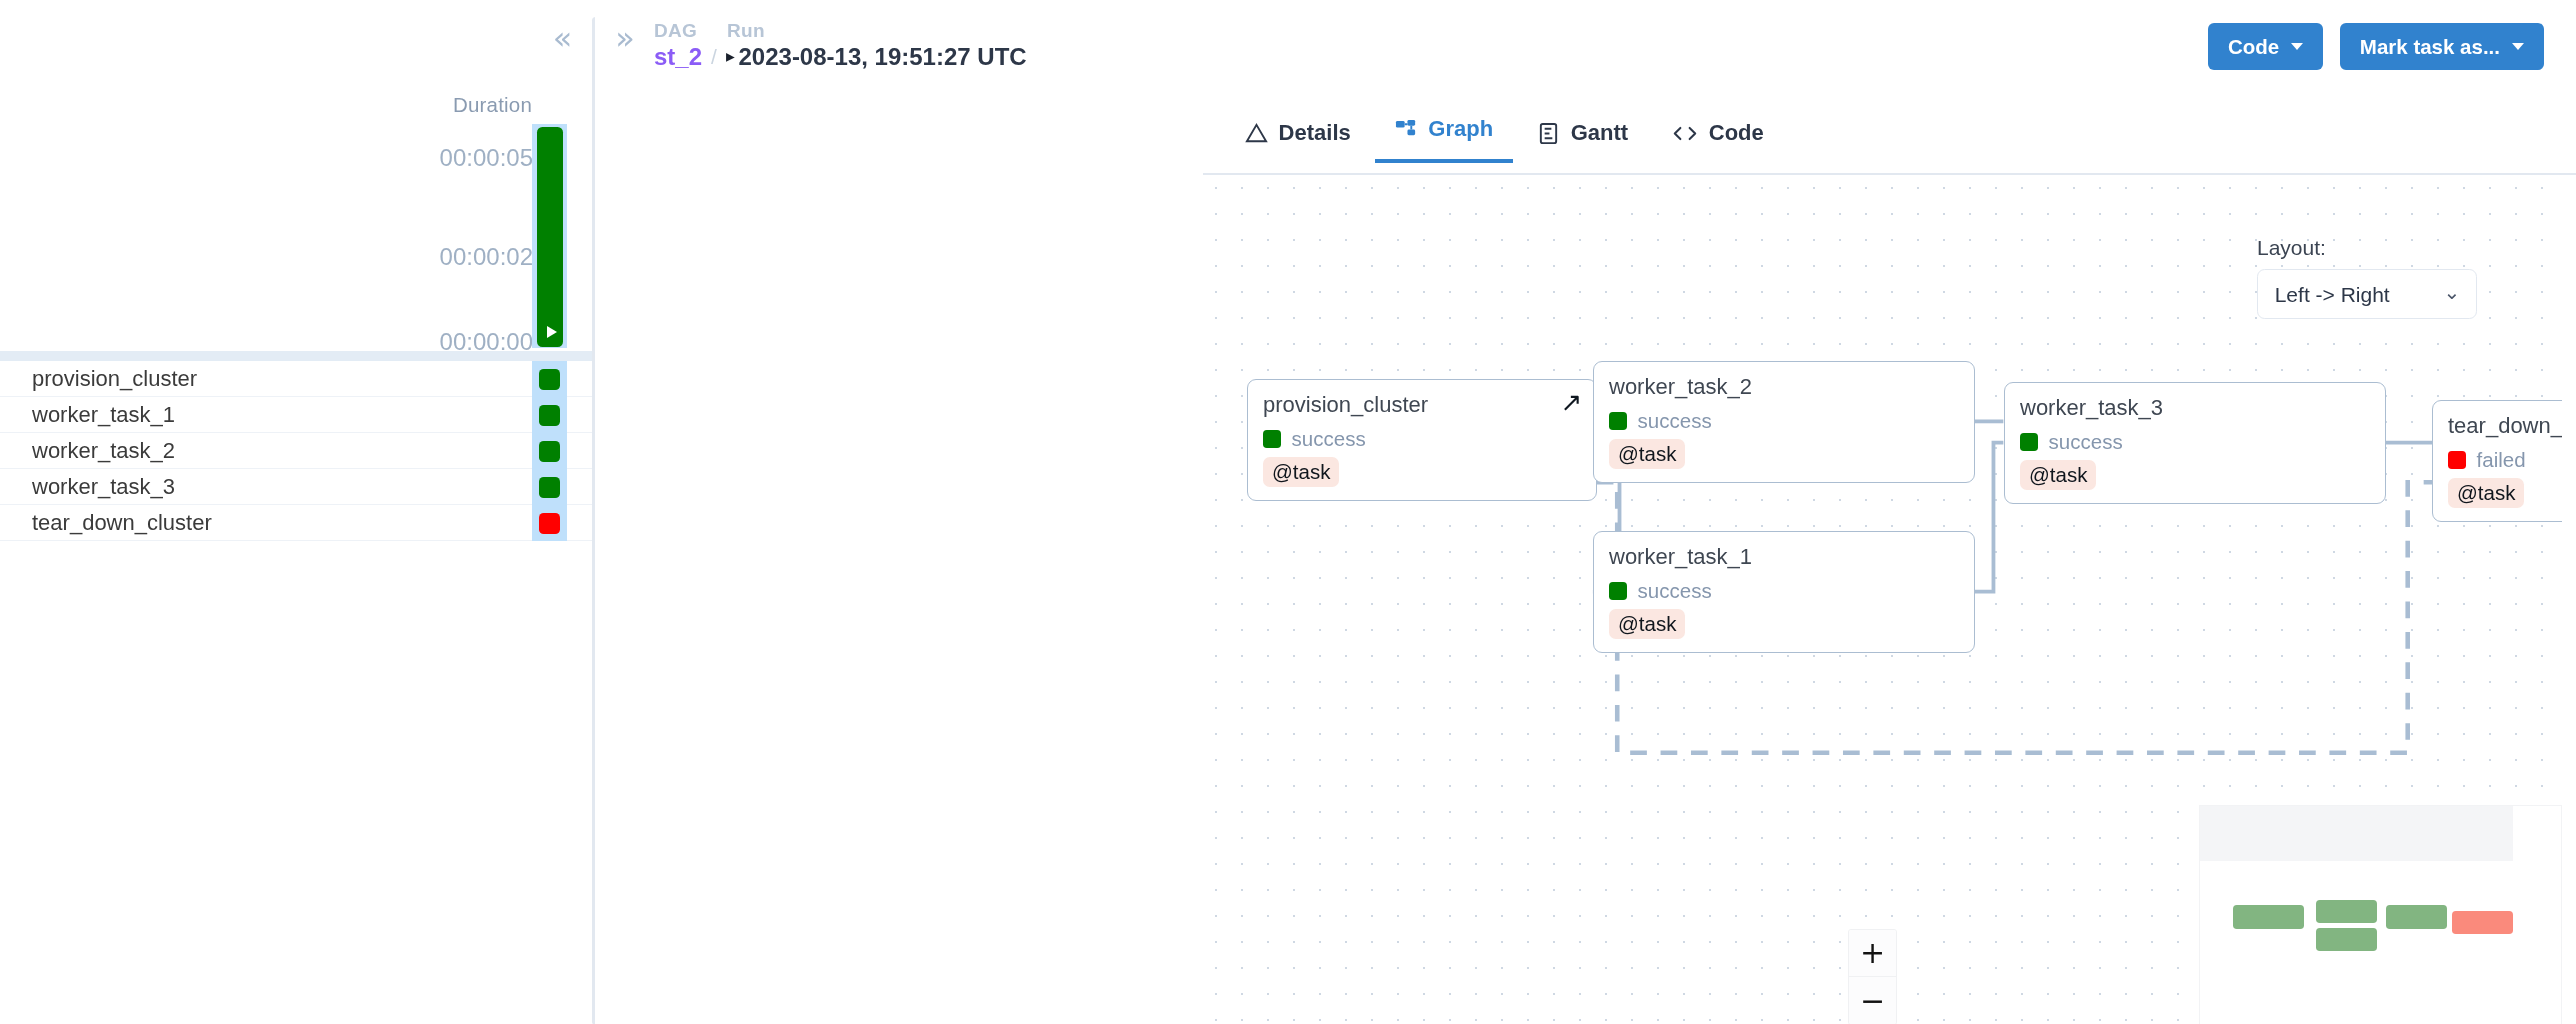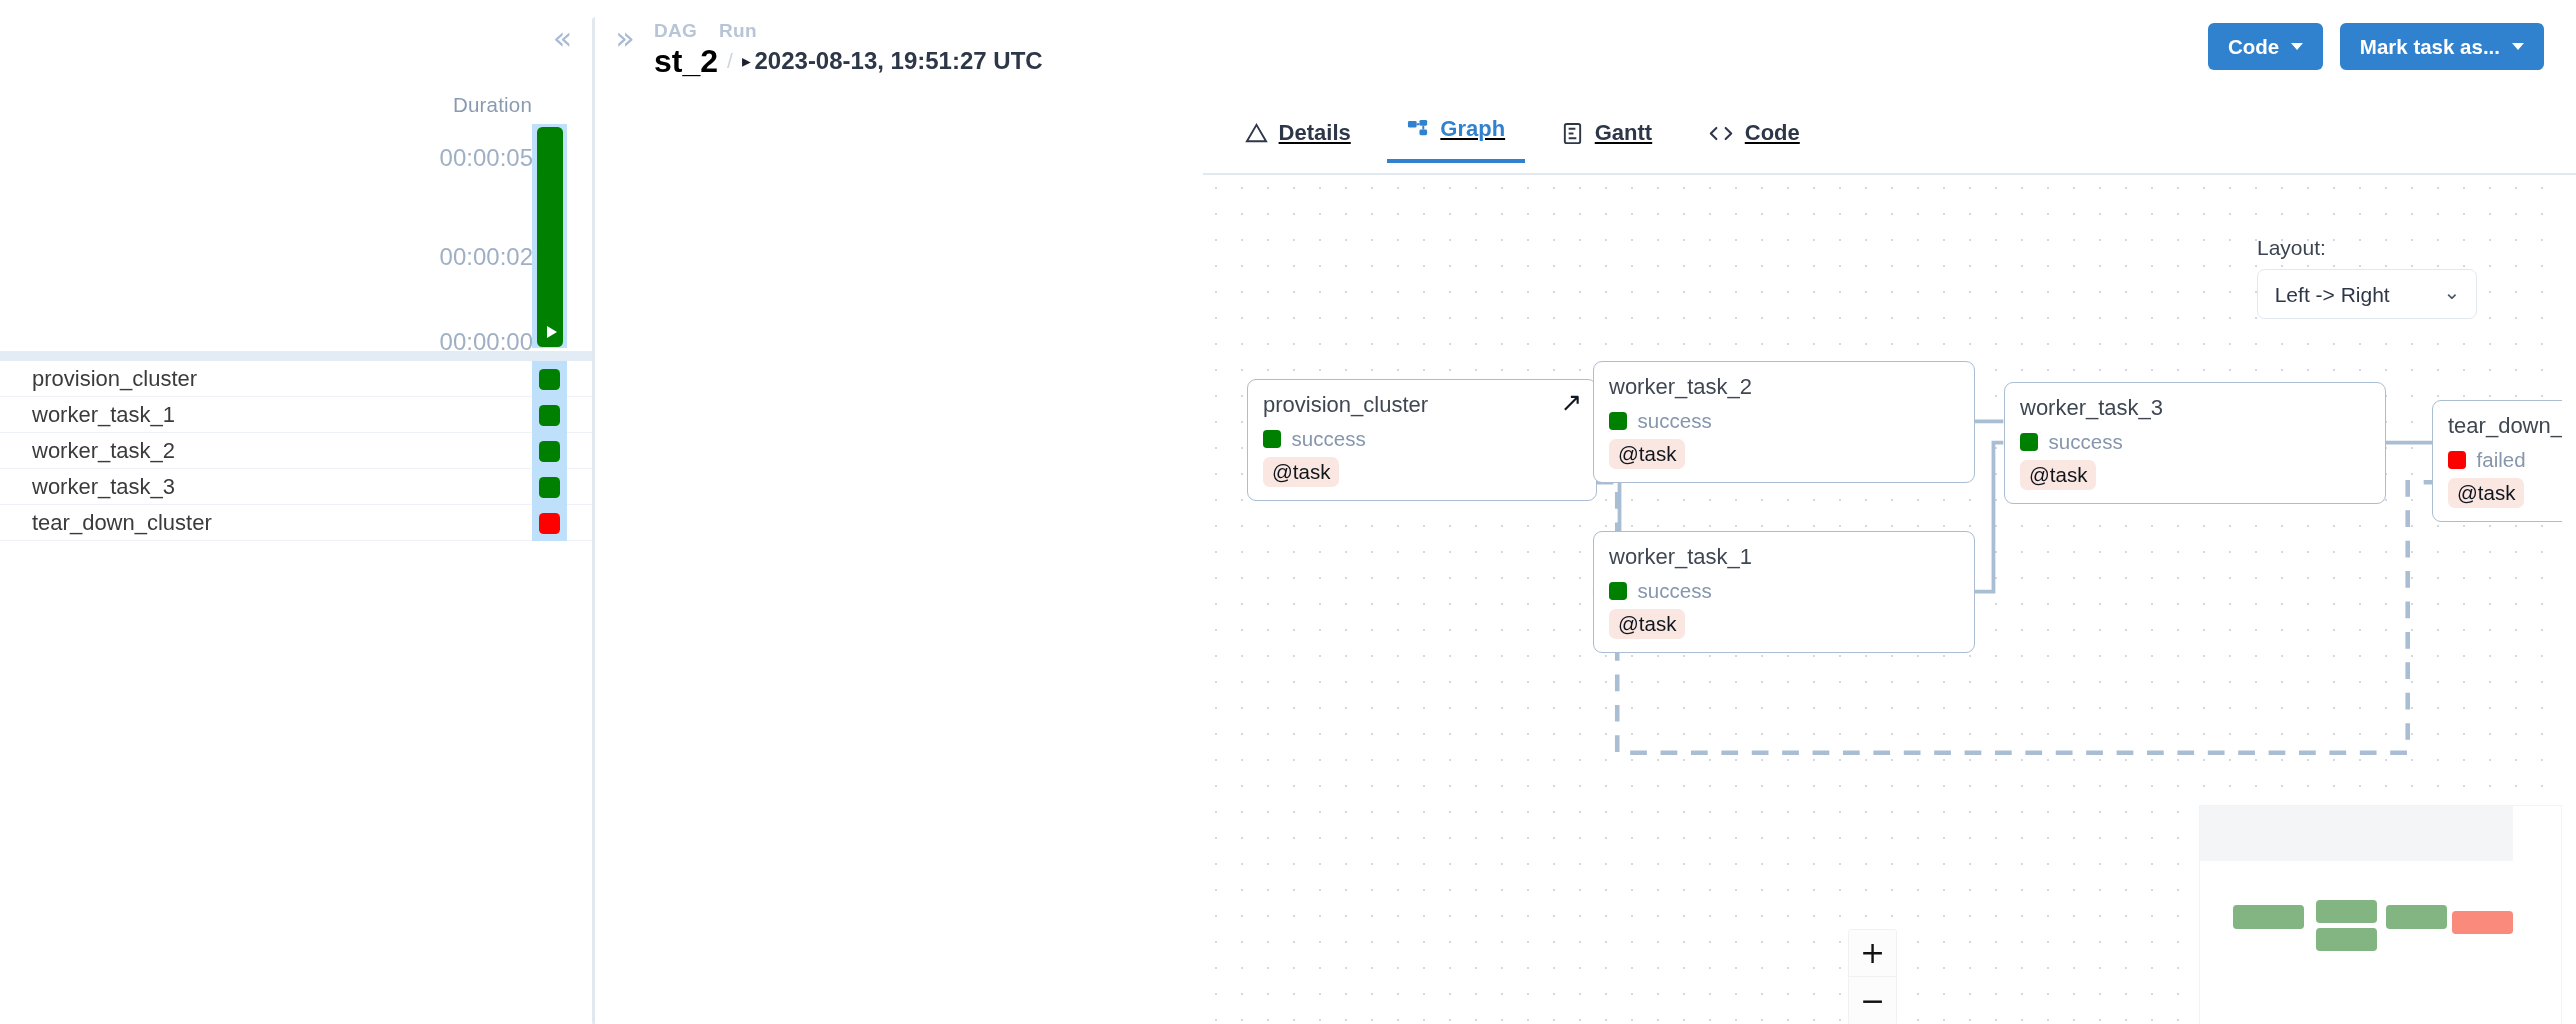--- a/index.html
+++ b/index.html
@@ -89,27 +89,27 @@
 
   #expand-btn {
     position: absolute; left: 15px; top: 24px;
     width: 30px; height: 30px; color: #a9bbd0;
     font-size: 32px; line-height: 29px; text-align: center;
     cursor: pointer; font-family: "DejaVu Sans", sans-serif;
     user-select: none;
   }
 
   #breadcrumb { position: absolute; left: 59px; top: 20px; }
-  .crumb-labels { display: flex; gap: 0; align-items: baseline; }
+  .crumb-labels { display: flex; gap: 8px; align-items: baseline; }
   .crumb-cap {
     color: #b7c5d6; font-size: 19px; font-weight: 700; letter-spacing: 0.3px;
   }
   #cap-dag { width: 65px; }
   .crumb-vals { display: flex; align-items: center; margin-top: 0.8px; }
-  #dag-id { color: #000000; font-size: 32px; font-weight: 700; }
+  #dag-id { color: #8b5cf6; font-size: 24px; font-weight: 700; }
   #crumb-slash { color: #cbd5e0; font-size: 21px; margin: 0 9px; }
   #run-caret {
     color: #1a202c; font-size: 17.5px; margin-right: 3.8px; line-height: 1;
     font-family: "DejaVu Sans", sans-serif;
   }
   #run-id { color: #2d3748; font-size: 24px; font-weight: 700; white-space: nowrap; }
 
   #header-actions {
     position: absolute; right: 32px; top: 23px;
     display: flex; gap: 16.7px;
@@ -121,21 +121,21 @@
     font-family: "Liberation Sans", sans-serif;
   }
   .caret-dn {
     width: 0; height: 0;
     border-left: 6.8px solid transparent; border-right: 6.8px solid transparent;
     border-top: 7.6px solid #fff;
   }
 
   #tabs {
     position: absolute; left: 630px; top: 116px;
-    display: flex; gap: 16px; align-items: flex-end; text-decoration: underline;
+    display: flex; gap: 4px; align-items: flex-end;
   }
   .tab {
     display: flex; align-items: center; gap: 10.6px;
     padding: 0 20px 16.7px 20px; cursor: pointer;
     font-size: 22px; font-weight: 700; color: #2d3748;
   }
   .tab.active { color: #3182ce; border-bottom: 4.6px solid #3182ce; }
   .tab-ico { display: flex; align-items: center; }
 
   #tab-rule {

